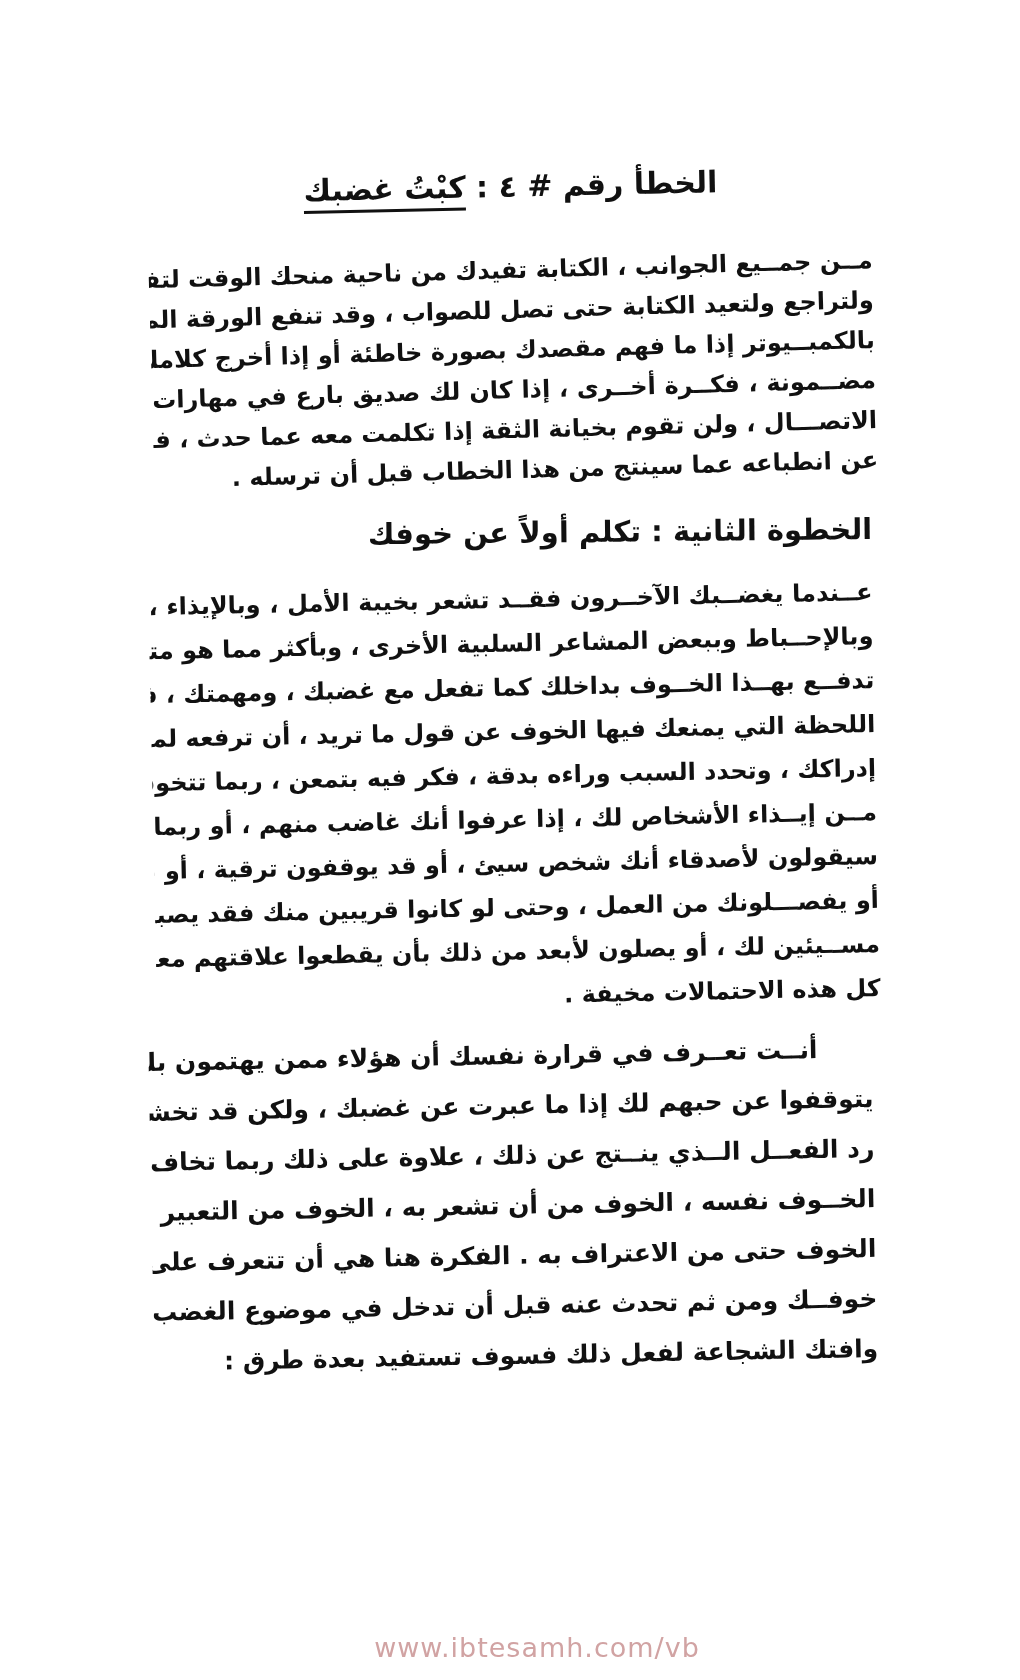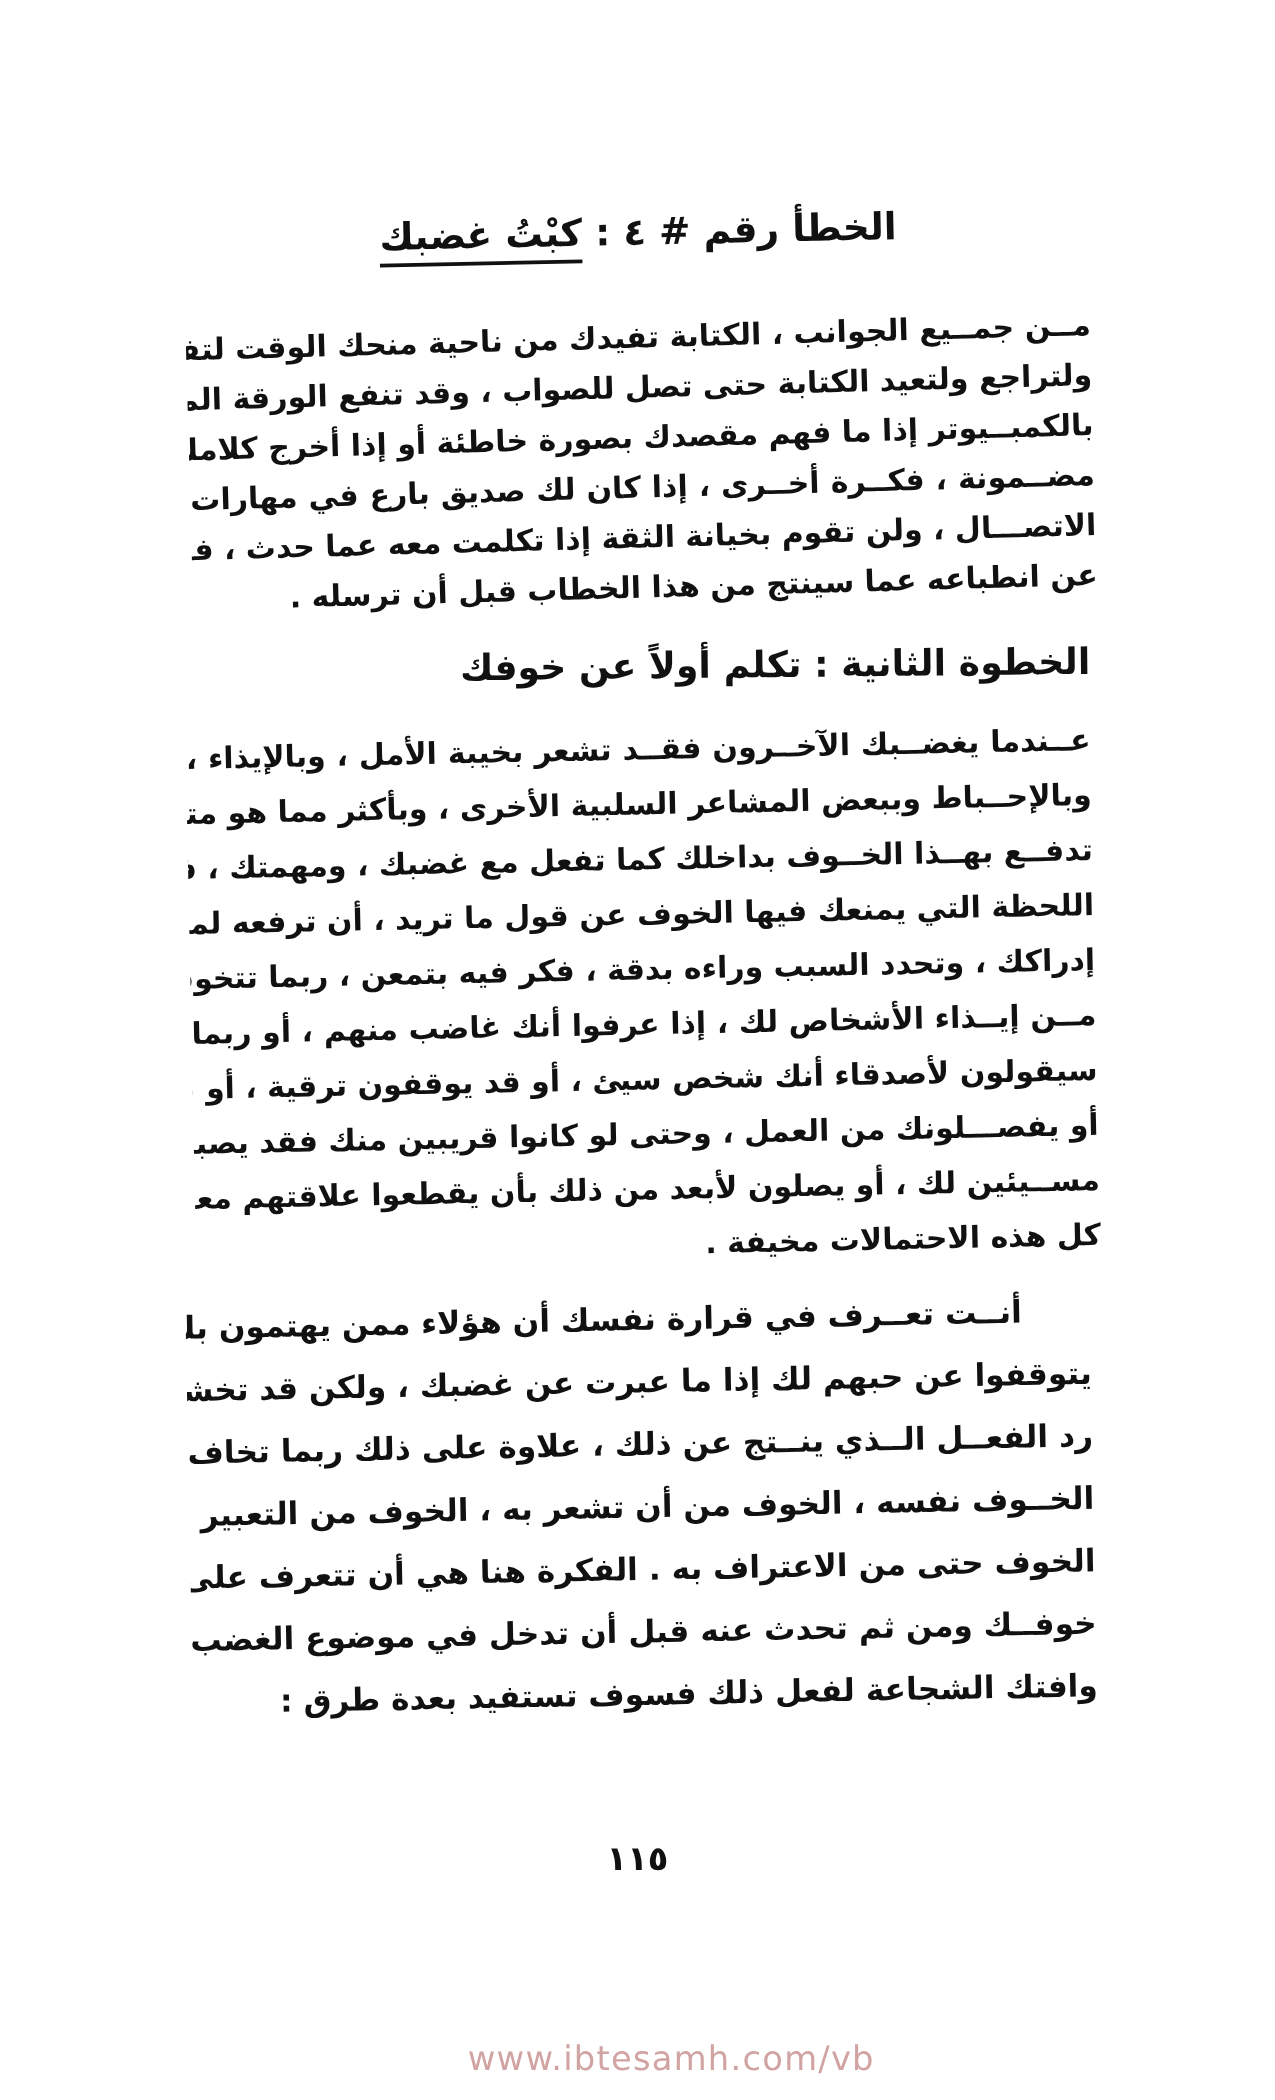--- a/index.html
+++ b/index.html
@@ -144,17 +144,16 @@
   <div class="para p3">
       <div class="line">أنــت تعــرف في قرارة نفسك أن هؤلاء ممن يهتمون بك لن</div>
       <div class="line">يتوقفوا عن حبهم لك إذا ما عبرت عن غضبك ، ولكن قد تخشى من</div>
       <div class="line">رد الفعــل الــذي ينــتج عن ذلك ، علاوة على ذلك ربما تخاف من</div>
       <div class="line">الخــوف نفسه ، الخوف من أن تشعر به ، الخوف من التعبير عنه ،</div>
       <div class="line">الخوف حتى من الاعتراف به . الفكرة هنا هي أن تتعرف على سبب</div>
       <div class="line">خوفــك ومن ثم تحدث عنه قبل أن تدخل في موضوع الغضب ، إذا</div>
       <div class="line">وافتك الشجاعة لفعل ذلك فسوف تستفيد بعدة طرق :</div>
     </div>
 
-  <div class="page-number">١١٥</div>
 
   <div class="watermark">www.ibtesamh.com/vb</div>
 
 </div>
 
 </body></html>

